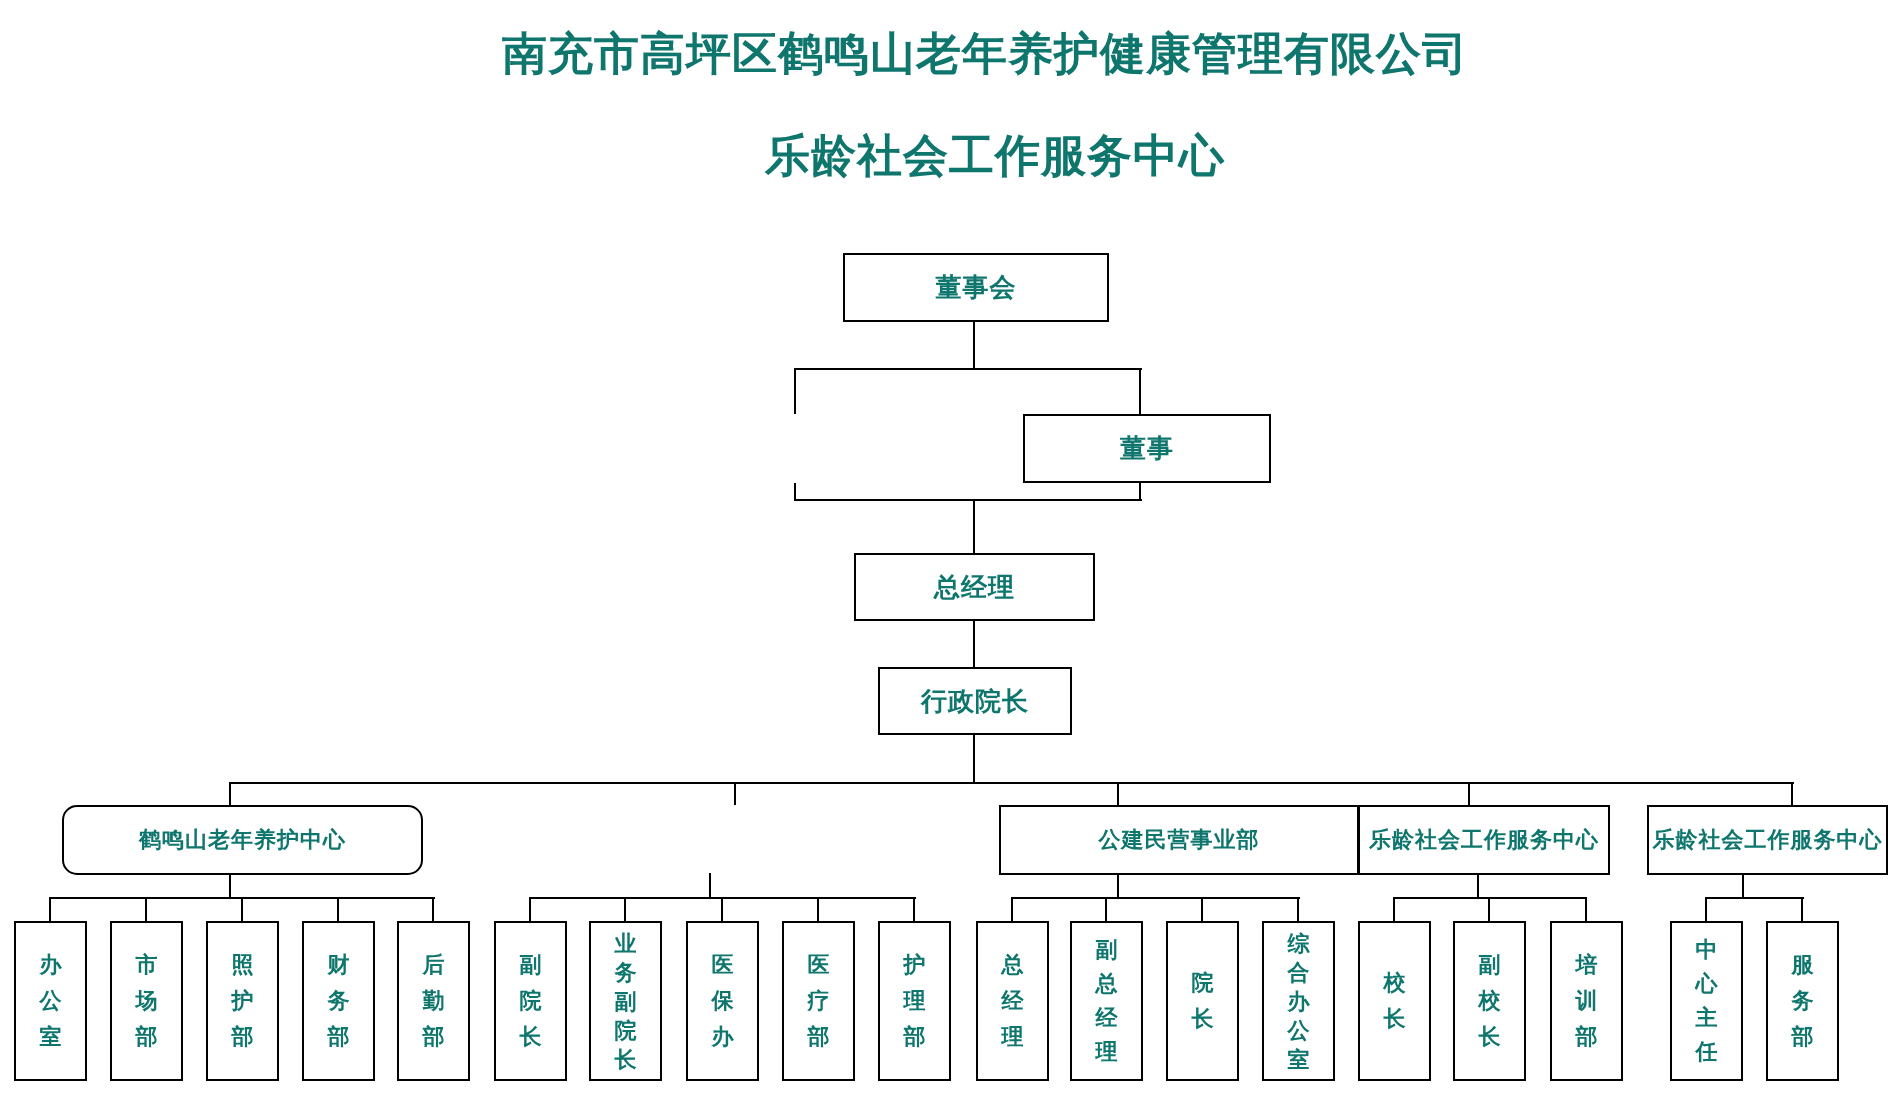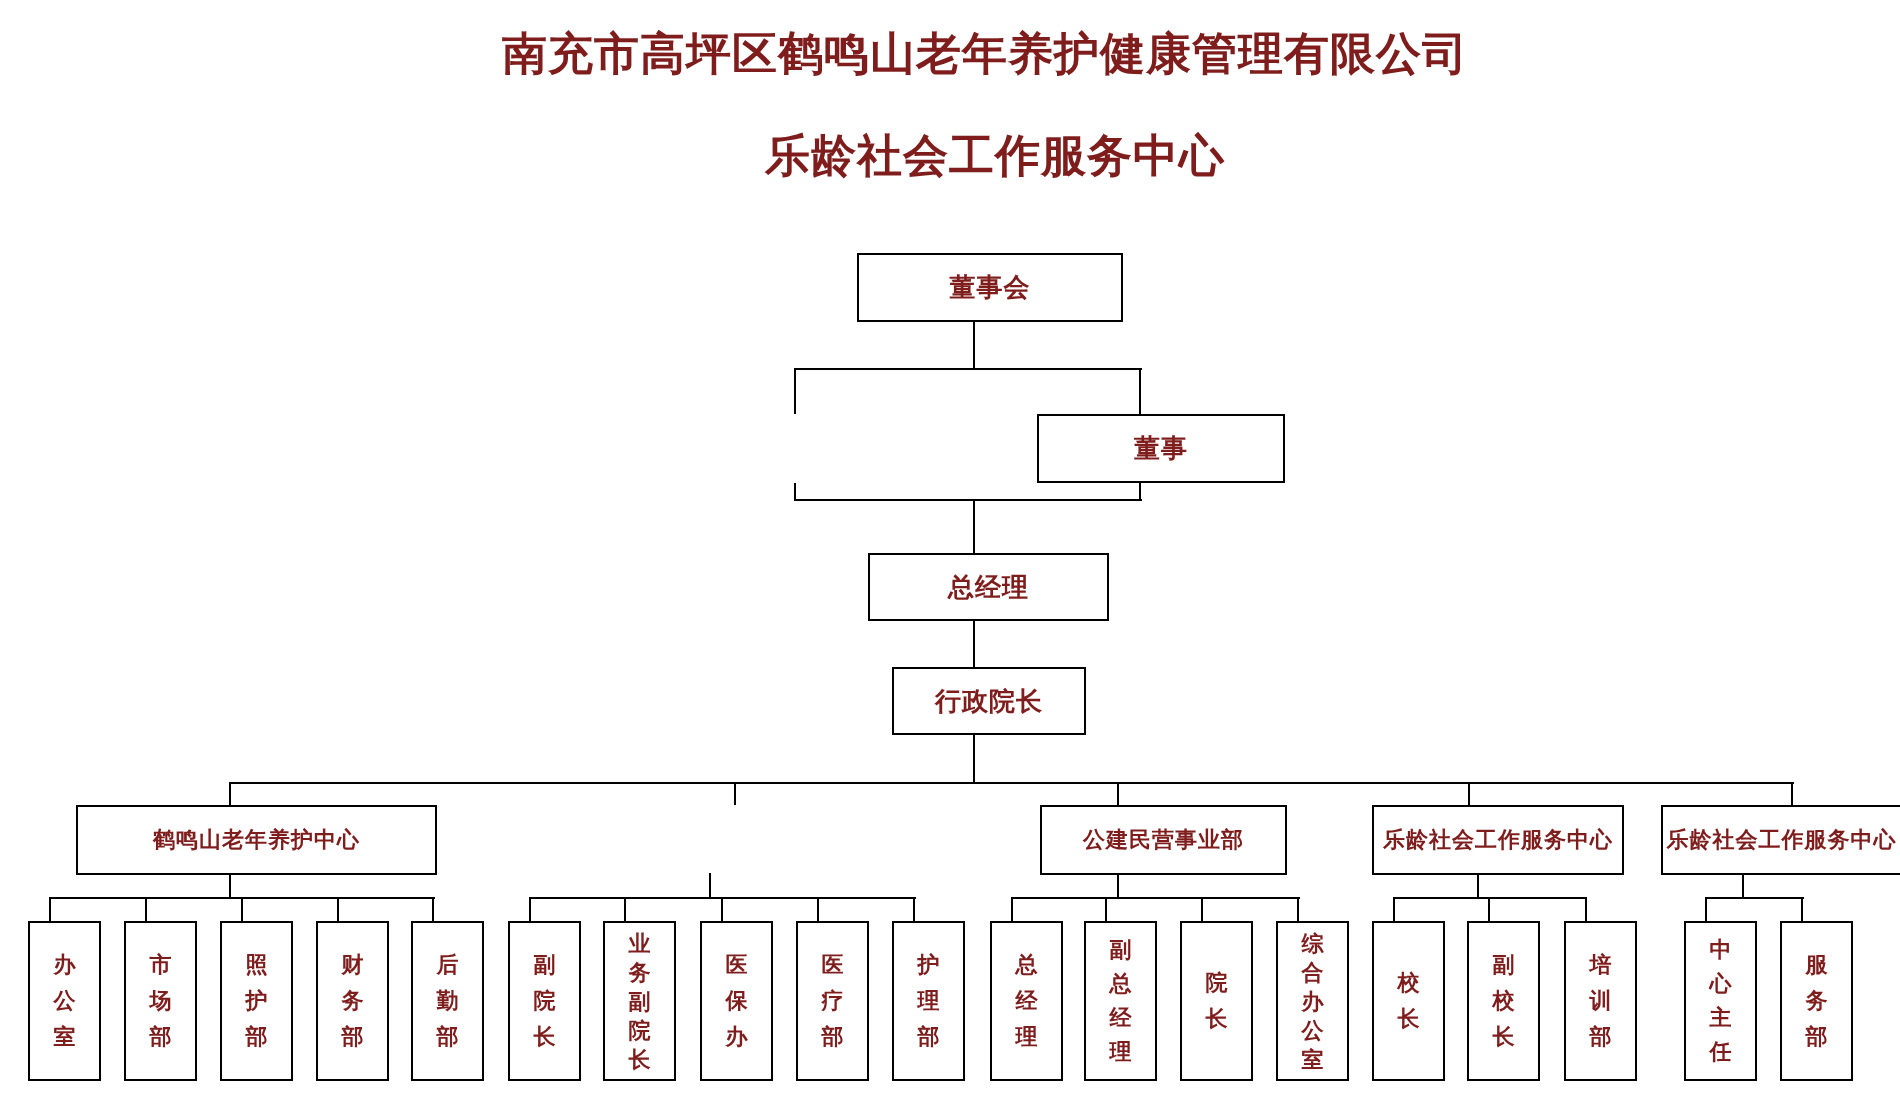--- a/index.html
+++ b/index.html
@@ -7,21 +7,21 @@
     padding: 0;
     background: #ffffff;
   }
   .canvas {
     position: relative;
     width: 1900px;
     height: 1106px;
     background: #ffffff;
     overflow: hidden;
     font-family: "Liberation Serif", "DejaVu Serif", serif;
-    color: #7f1d1d;
+    color: #0f766e;
   }
   .page-title {
     position: absolute;
     top: 24px;
     left: 985px;
     transform: translateX(-50%);
     font-size: 45px;
     font-weight: bold;
     white-space: nowrap;
     letter-spacing: 1px;
@@ -41,21 +41,20 @@
     box-sizing: border-box;
     border: 2px solid #000000;
     background: #ffffff;
     display: flex;
     align-items: center;
     justify-content: center;
     font-weight: bold;
     text-align: center;
     white-space: nowrap;
     z-index: 2;
-    margin-left: 14px;
   }
   .lvl-top { font-size: 26px; letter-spacing: 1px; }
   .lvl-div { font-size: 22px; letter-spacing: 1px; }
   .leaf {
     top: 921px;
     width: 73px;
     height: 160px;
     font-size: 22px;
     flex-direction: column;
   }
@@ -79,22 +78,22 @@
   <div class="page-subtitle">乐龄社会工作服务中心</div>
 
   <div class="node lvl-top" style="left:843px; top:253px; width:266px; height:69px;">董事会</div>
 
   <div class="node lvl-top" style="left:1023px; top:414px; width:248px; height:69px;">董事</div>
 
   <div class="node lvl-top" style="left:854px; top:553px; width:241px; height:68px;">总经理</div>
 
   <div class="node lvl-top" style="left:878px; top:667px; width:194px; height:68px;">行政院长</div>
 
-  <div class="node lvl-div" style="left:62px; top:805px; width:361px; height:70px;">鹤鸣山老年养护中心</div>
-  <div class="node lvl-div" style="left:1026px; top:805px; width:247px; height:70px;">公建民营事业部</div>
+  <div class="node lvl-div" style="left:62px; top:805px; width:361px; height:70px;border-radius:15px;">鹤鸣山老年养护中心</div>
+  <div class="node lvl-div" style="left:999px; top:805px; width:360px; height:70px;">公建民营事业部</div>
   <div class="node lvl-div" style="left:1358px; top:805px; width:252px; height:70px;">乐龄社会工作服务中心</div>
   <div class="node lvl-div" style="left:1647px; top:805px; width:241px; height:70px;">乐龄社会工作服务中心</div>
 
   <div class="node leaf v-label" style="left:14px;">
       <span class="ch" style="height: 36px; line-height: 36px;">办</span>
       <span class="ch" style="height: 36px; line-height: 36px;">公</span>
       <span class="ch" style="height: 36px; line-height: 36px;">室</span>
     </div>
   <div class="node leaf v-label" style="left:110px;">
       <span class="ch" style="height: 36px; line-height: 36px;">市</span>

